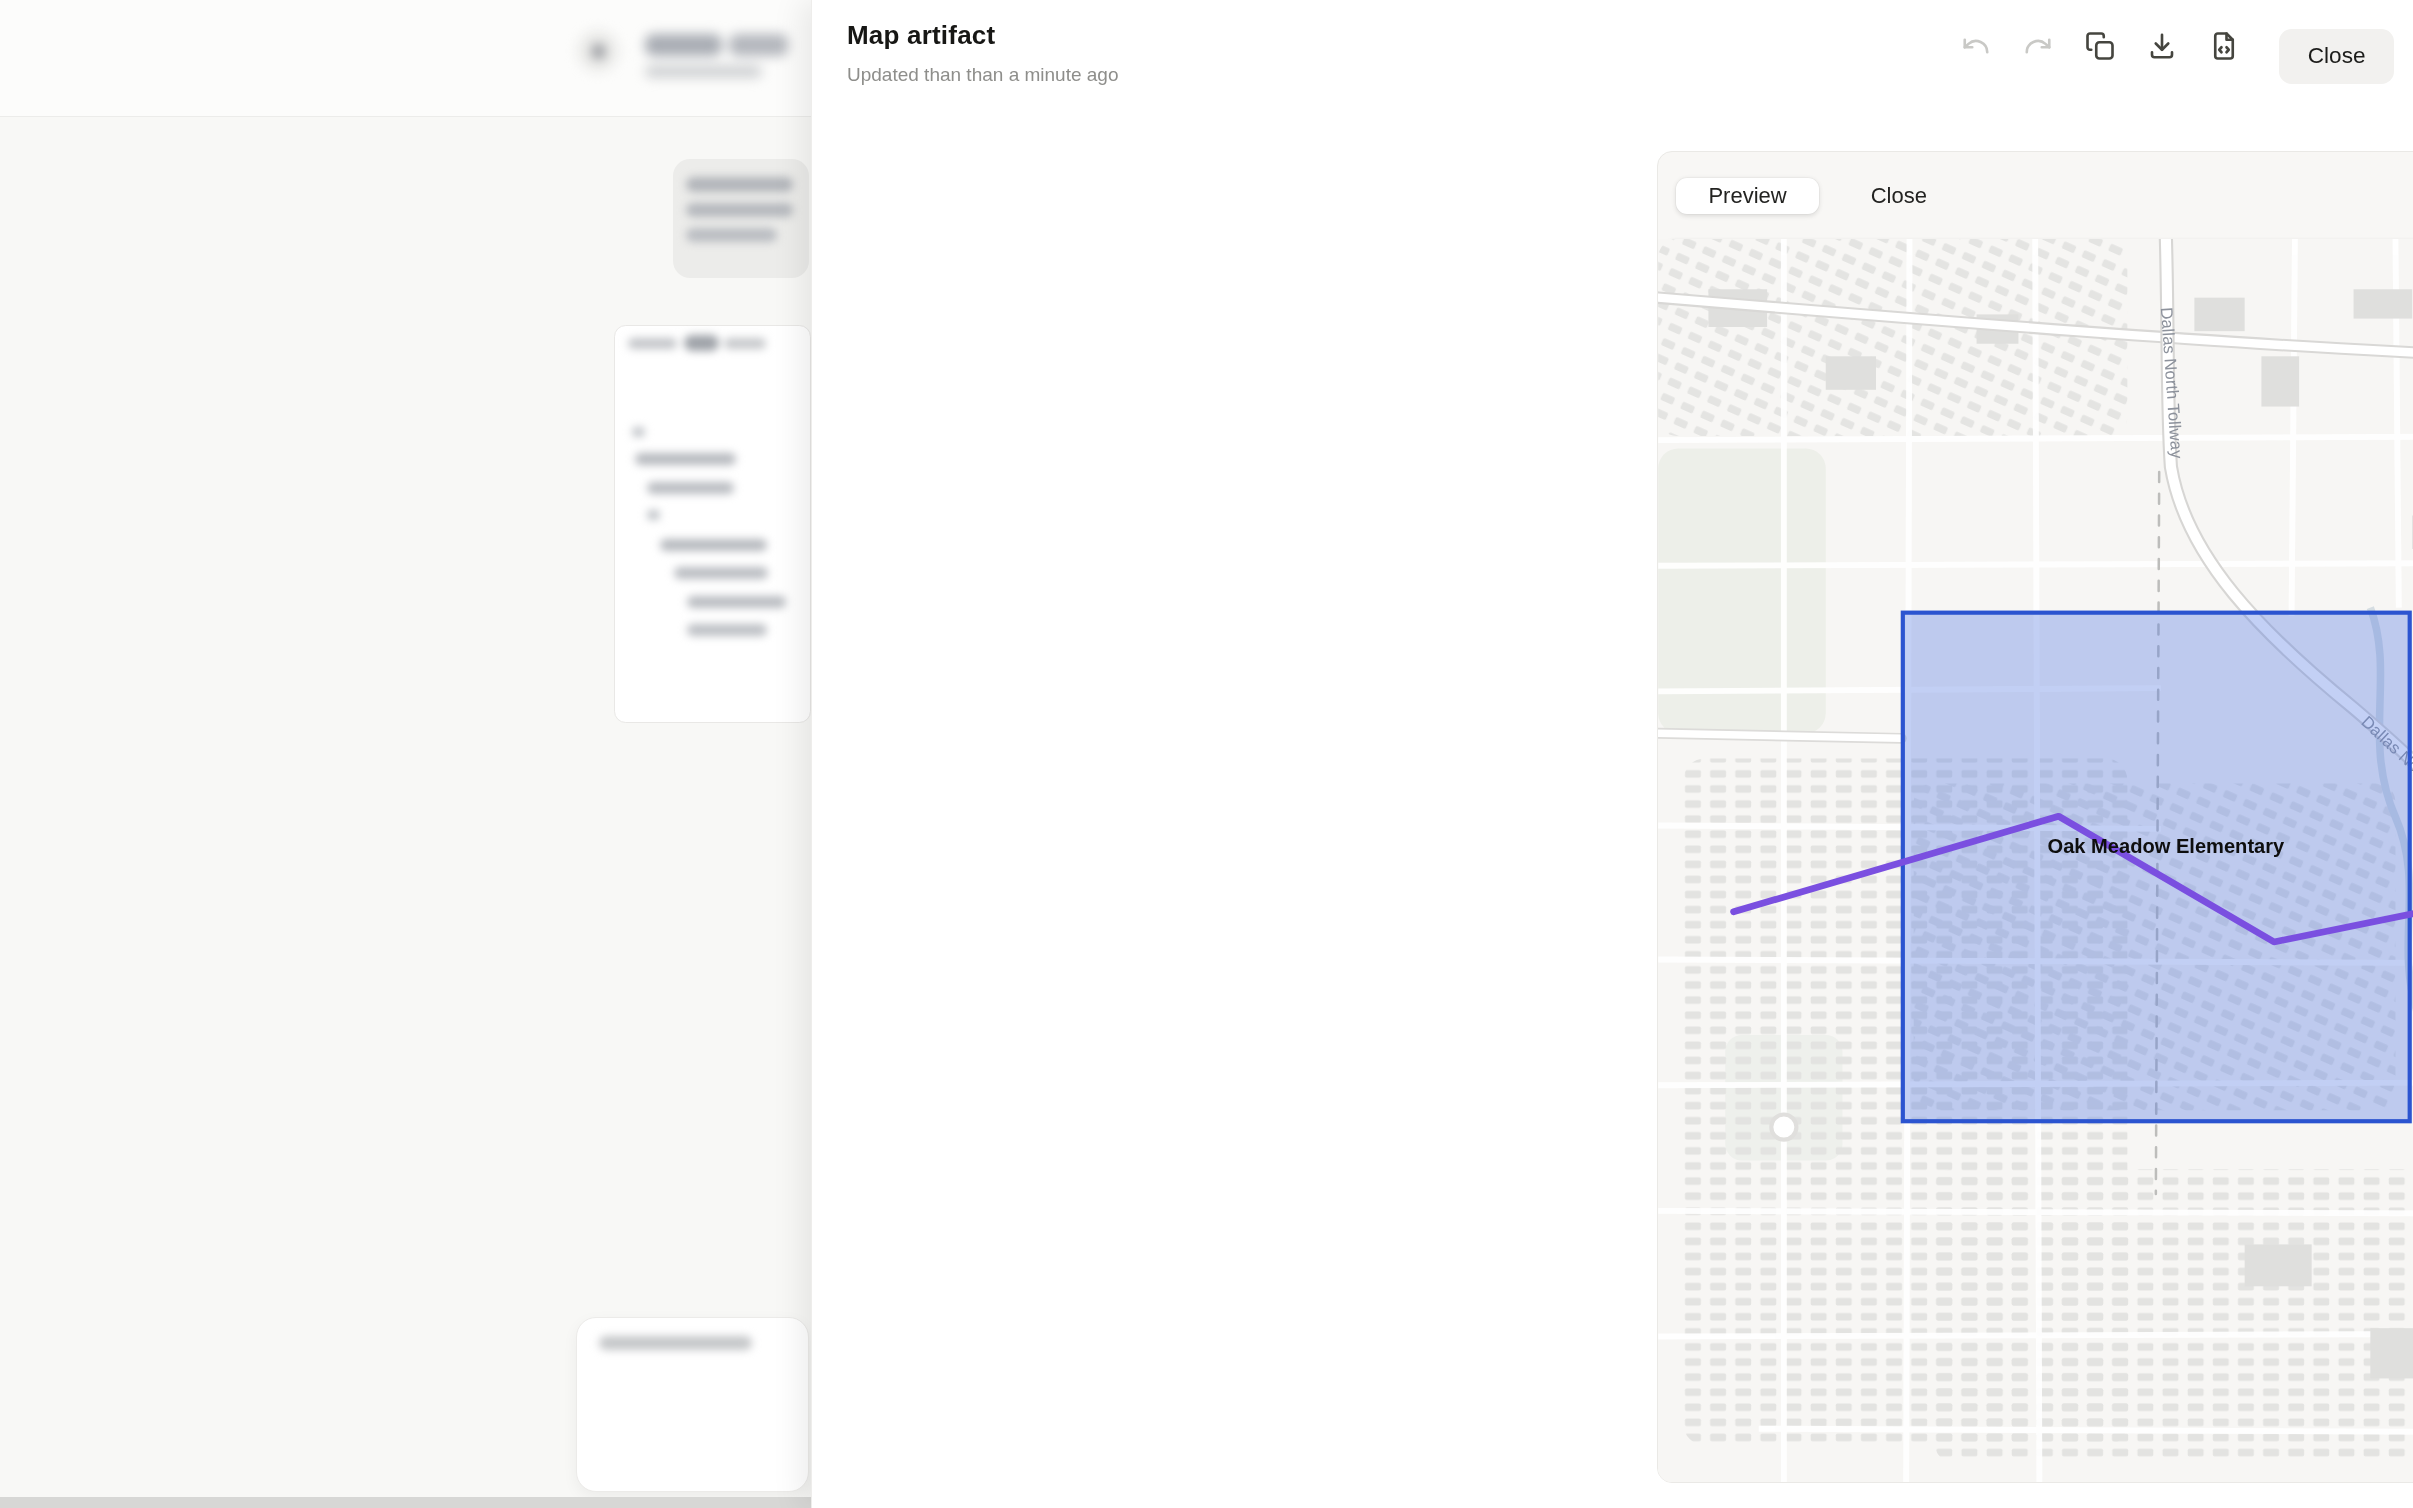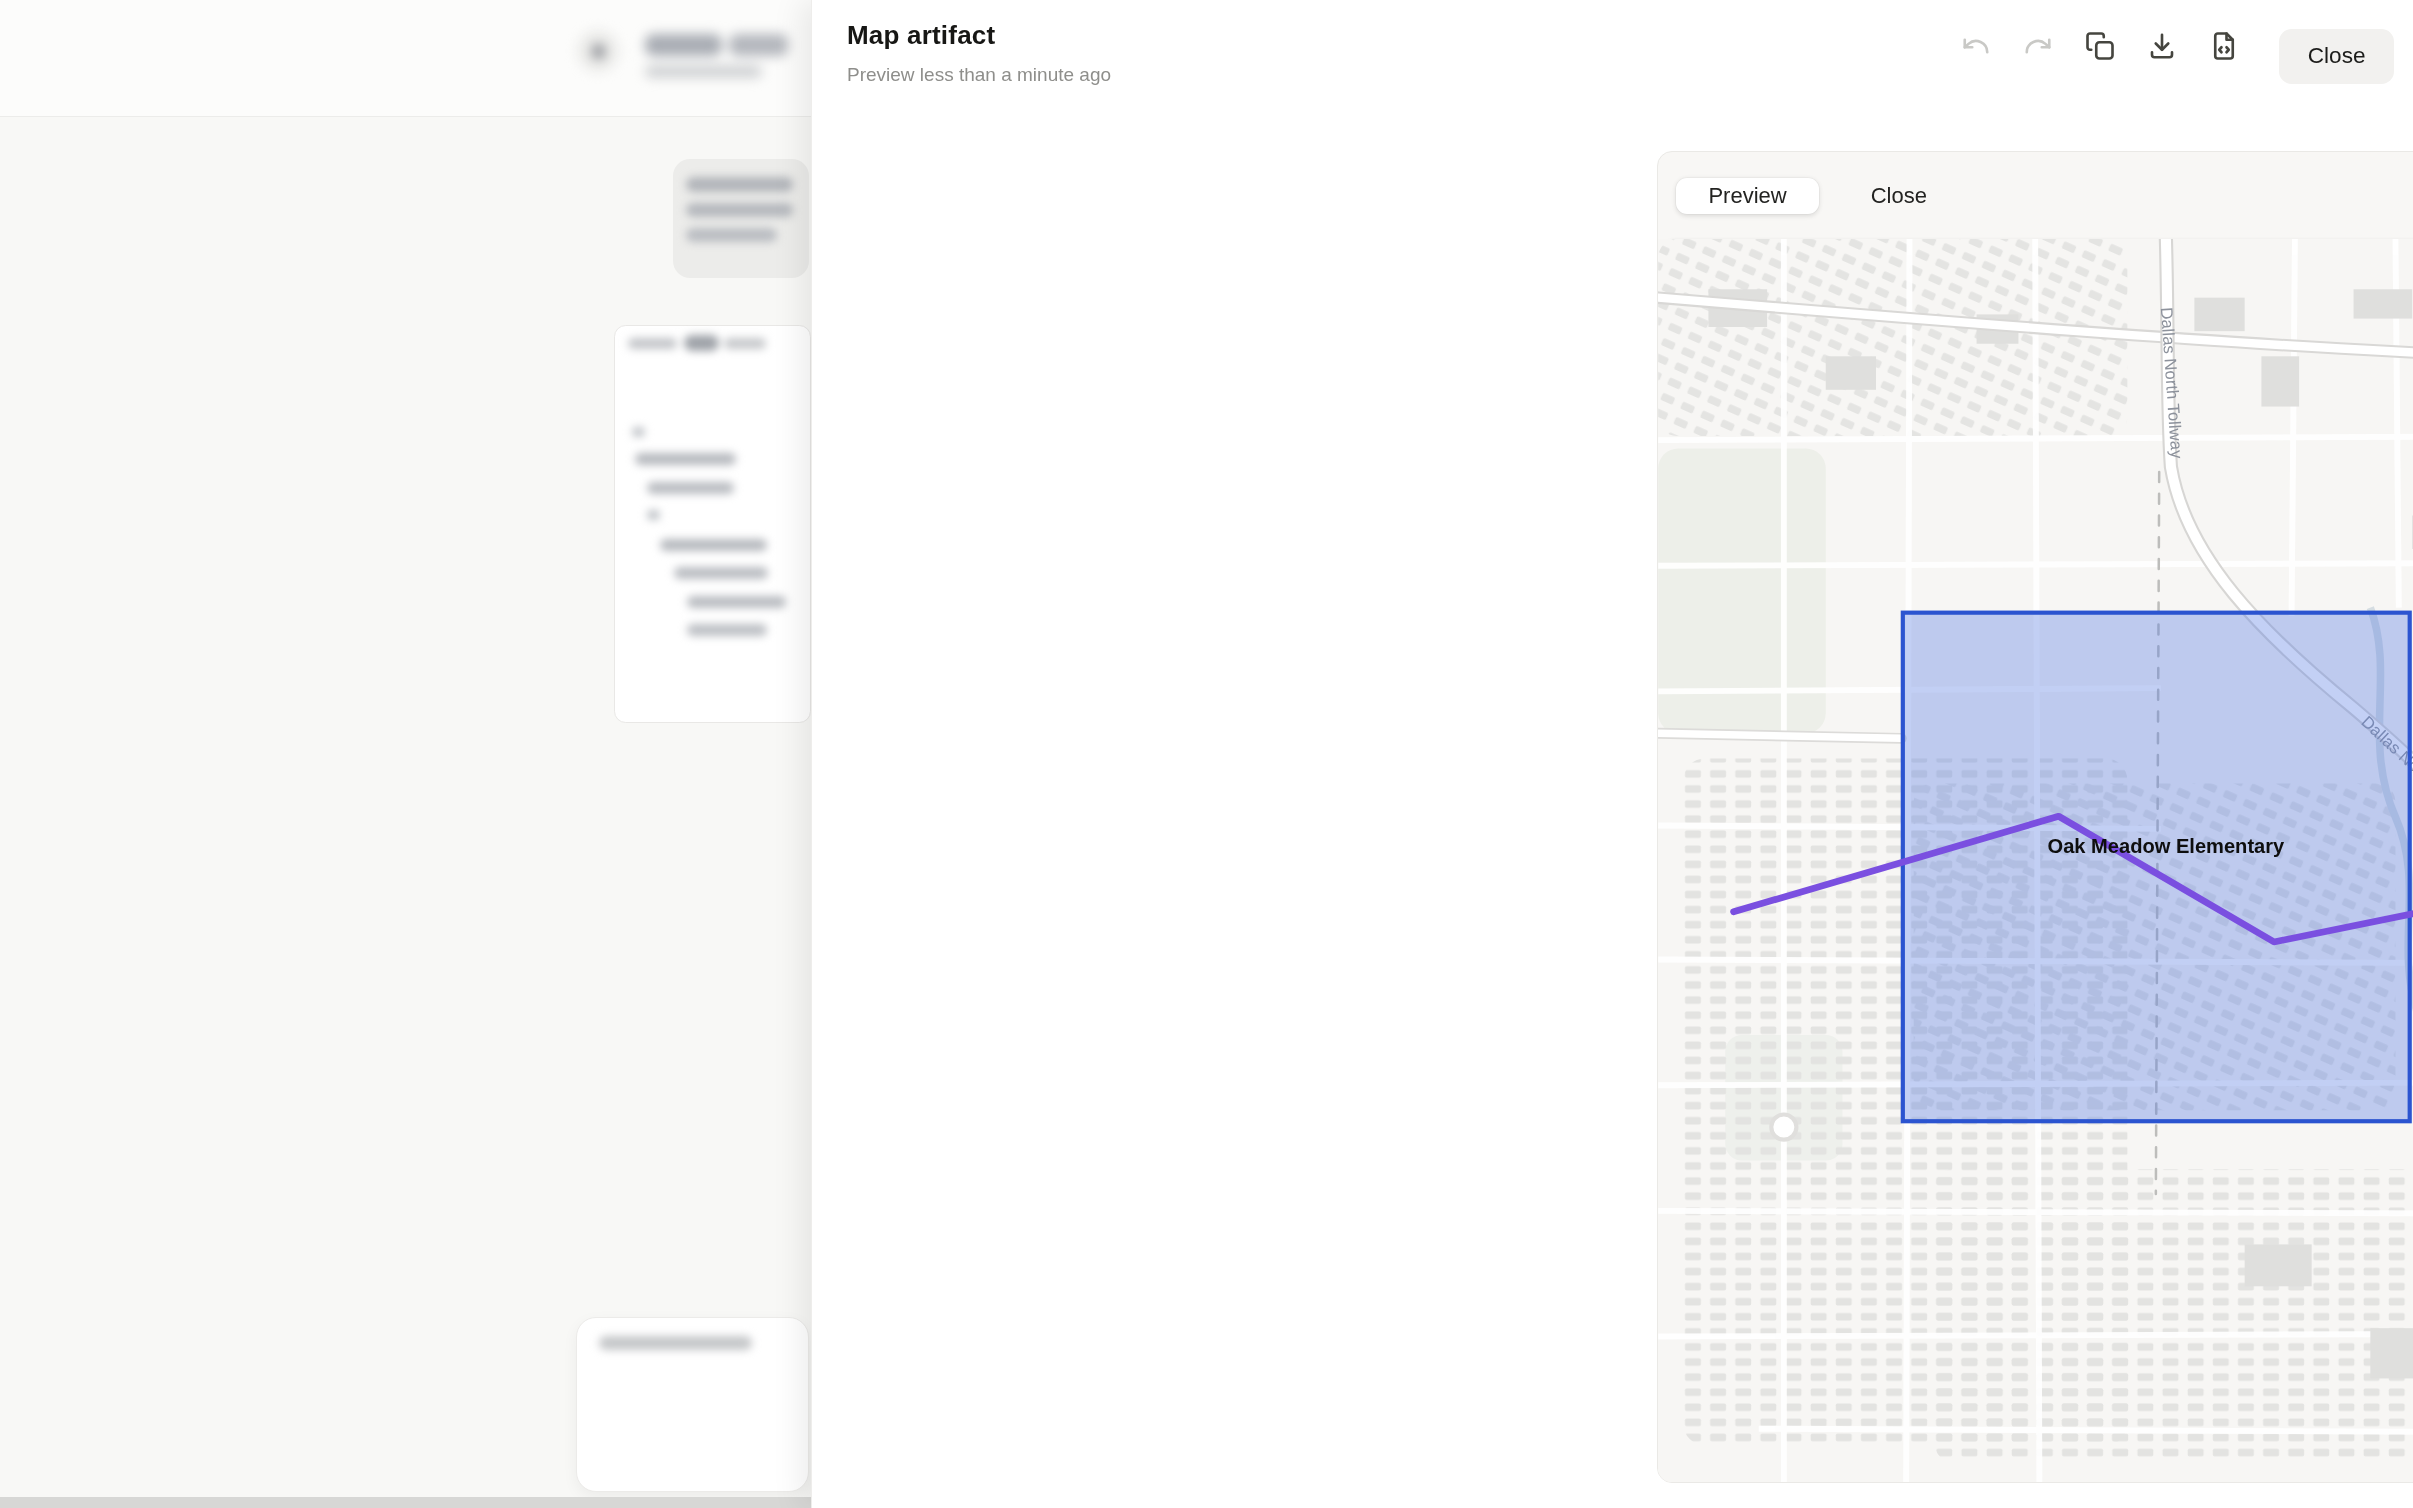--- a/index.html
+++ b/index.html
@@ -89,21 +89,21 @@
       <div class="blob" style="left:22px;top:18.4px;width:153px;height:13.4px;background:#c5c7c9;"></div>
     </div>
   </div>
 
   <div class="abs bottom-strip"></div>
 </div>
 
 <div class="abs right-panel">
 
   <div class="abs panel-title">Map artifact</div>
-  <div class="abs panel-subtitle">Preview less than a minute ago</div>
+  <div class="abs panel-subtitle">Updated than than a minute ago</div>
 
   <div class="abs toolbar">
     <button class="icon-btn icon-muted" aria-label="undo">
       <span><svg viewBox="0 0 24 24" width="30" height="30">
             <path d="M3 7v6h6"></path>
             <path d="M21 17a9 9 0 0 0-15-6.7L3 13"></path>
           </svg></span>
     </button>
     <button class="icon-btn icon-muted" aria-label="redo">
       <span><svg viewBox="0 0 24 24" width="30" height="30">

